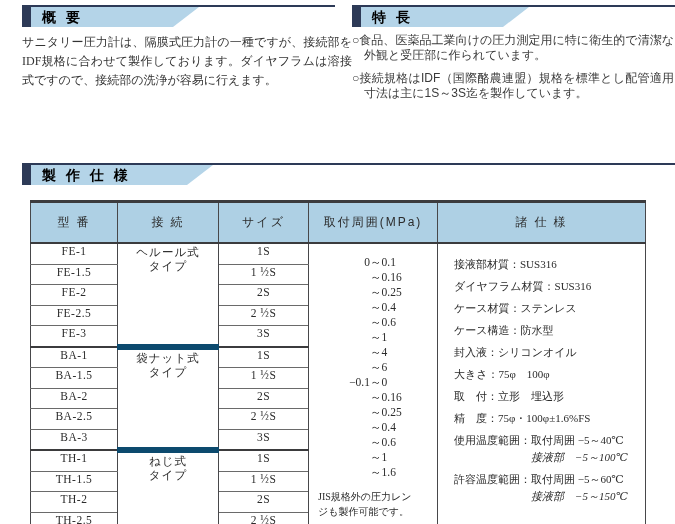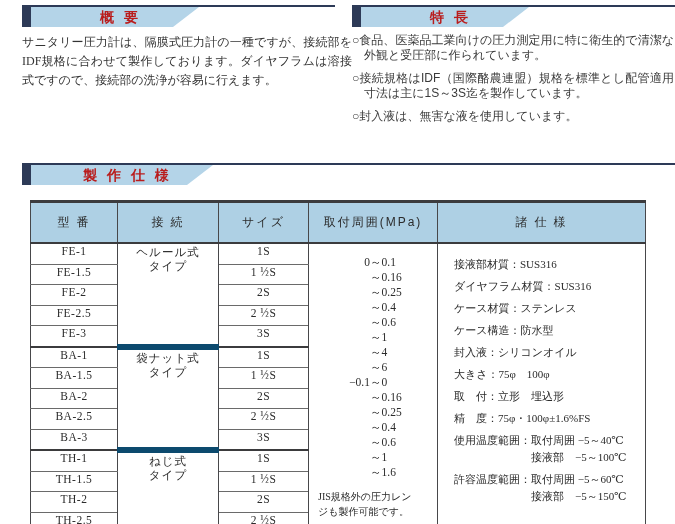--- a/index.html
+++ b/index.html
@@ -9,22 +9,22 @@
     color:#2b2b2b;overflow:hidden;
   }
   
   .sec{position:absolute;}
   .sec-line{position:absolute;left:4px;right:0;top:0;height:2px;background:#2d3a57;}
   .sec-bar{position:absolute;left:4px;top:2px;width:9px;height:20px;background:#2d3a57;}
   .sec-band{
     position:absolute;left:13px;top:2px;height:20px;background:#b4d4e8;
     clip-path:polygon(0 0,100% 0,calc(100% - 26px) 100%,0 100%);
     font-family:"Liberation Sans","DejaVu Sans",sans-serif;
-    font-weight:bold;font-size:14px;line-height:20px;color:#b91c1c;
-    padding-left:11px;letter-spacing:3px;box-sizing:border-box;text-align:center;
+    font-weight:bold;font-size:14px;line-height:20px;color:#000000;
+    padding-left:11px;letter-spacing:3px;box-sizing:border-box;
   }
   
   .overview-body{
     position:absolute;left:22px;top:33px;width:330px;
     font-size:12px;line-height:19px;text-align:justify;color:#333;
   }
   .features-list{
     position:absolute;left:352px;top:33px;width:322px;
     font-family:"Liberation Sans","DejaVu Sans",sans-serif;
     font-size:12px;line-height:15px;color:#3a3a3a;
@@ -53,41 +53,40 @@
     text-align:center;vertical-align:middle;
     border-bottom:6px solid #0c4a6e;line-height:14px;letter-spacing:1px;
   }
   tr.gend td.c-model,tr.gend td.c-size{border-bottom:2px solid #3b3b3d;}
   td.c-press{padding-top:11px;}
   .pv{height:15px;line-height:15px;padding-left:20px;white-space:nowrap;}
   .pv .pre{display:inline-block;width:40px;text-align:right;}
   .pnote{margin-top:9px;padding-left:8px;padding-right:18px;line-height:15px;font-size:10px;}
   td.c-specs{padding:14px 8px 0 16px;font-size:11px;}
   .sline{line-height:13px;margin-bottom:9px;white-space:nowrap;}
-  .sline.cont{margin-top:-5px;padding-left:77px;}
+  .sline.cont{margin-top:-5px;padding-left:77px;font-style:italic;}
 </style>
 </head>
 <body>
 
 <div class="sec" style="left:18px;top:5px;width:317px;height:22px;">
   <div class="sec-line"></div>
   <div class="sec-bar"></div>
   <div class="sec-band" style="width:168px;">概 要</div>
 </div>
 <div class="overview-body">サニタリー圧力計は、隔膜式圧力計の一種ですが、接続部をIDF規格に合わせて製作しております。ダイヤフラムは溶接式ですので、接続部の洗浄が容易に行えます。</div>
 
 <div class="sec" style="left:348px;top:5px;width:327px;height:22px;">
   <div class="sec-line"></div>
   <div class="sec-bar"></div>
   <div class="sec-band" style="width:168px;">特 長</div>
 </div>
 <div class="features-list">
   <div class="feat">○食品、医薬品工業向けの圧力測定用に特に衛生的で清潔な外観と受圧部に作られています。</div>
   <div class="feat">○接続規格はIDF（国際酪農連盟）規格を標準とし配管適用寸法は主に1S～3S迄を製作しています。</div>
-  <div class="feat">○封入液は、無害な液を使用しています。</div>
 </div>
 
 <div class="sec" style="left:18px;top:163px;width:657px;height:22px;">
   <div class="sec-line"></div>
   <div class="sec-bar"></div>
   <div class="sec-band" style="width:182px;">製 作 仕 様</div>
 </div>
 
 <table class="spec">
   <colgroup>

